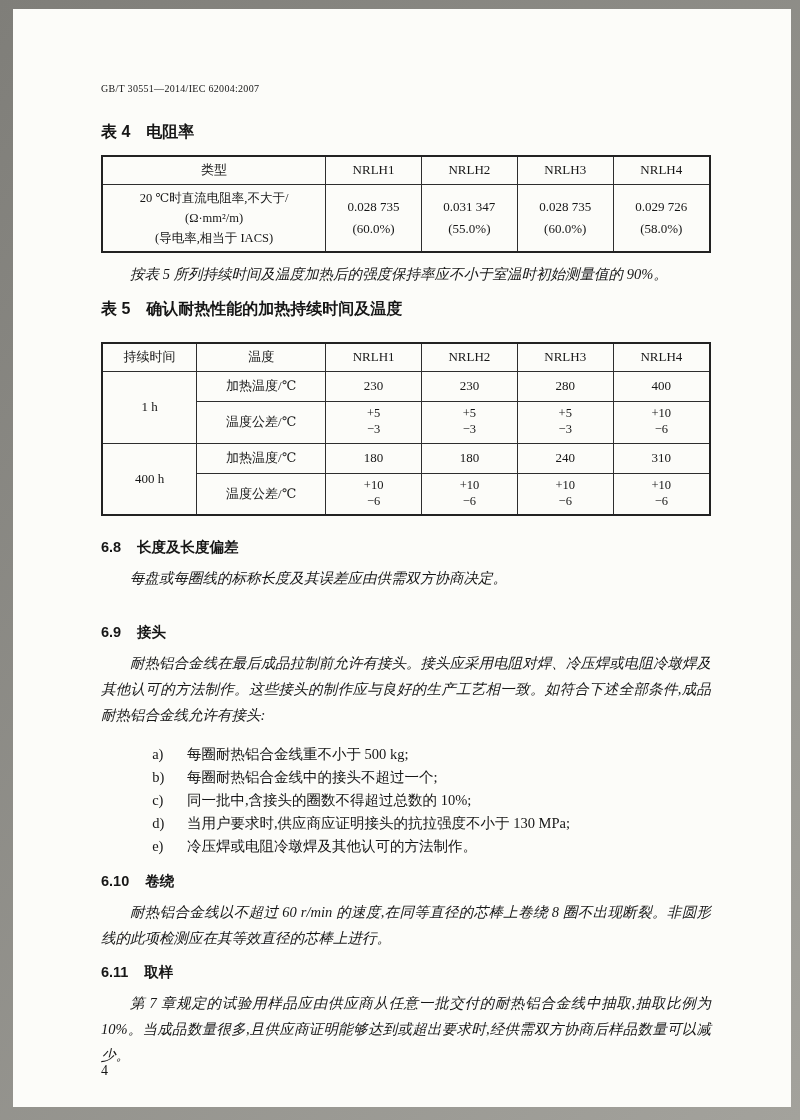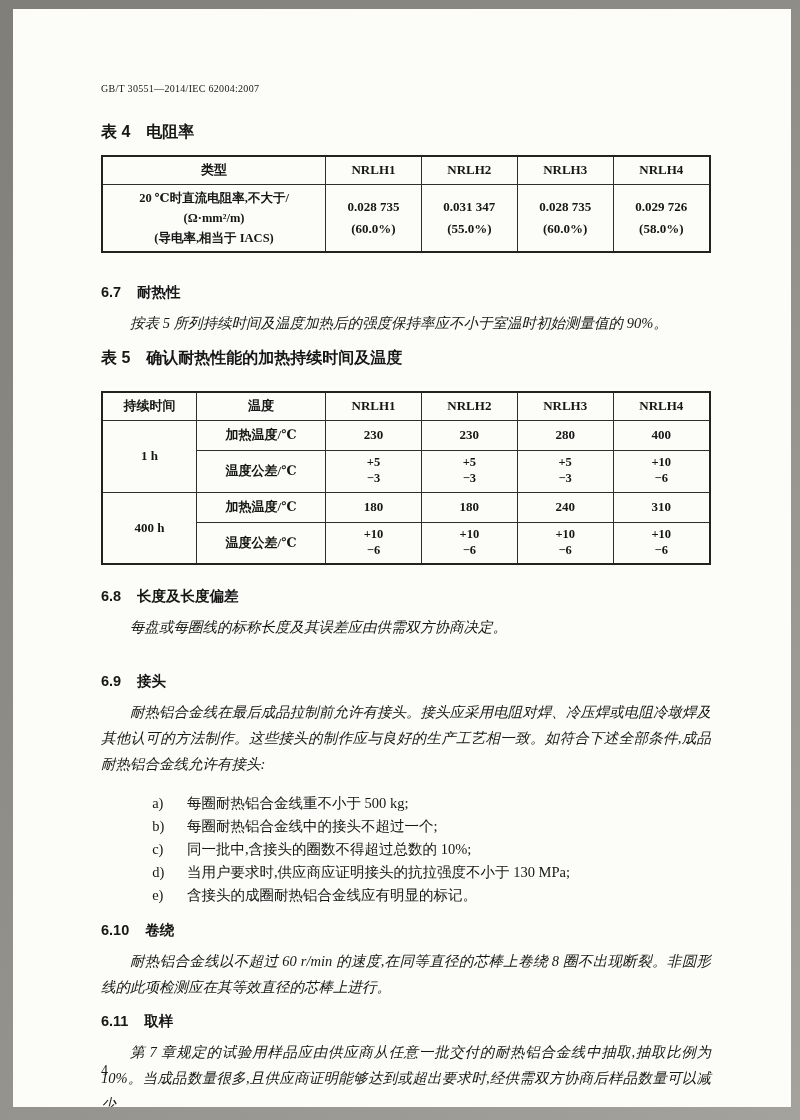--- a/index.html
+++ b/index.html
@@ -36,21 +36,21 @@
   .cap5 { margin-top: 12px; margin-bottom: 22px; }
   table.std {
     width: 100%;
     border-collapse: collapse;
     text-align: center;
     font-size: 13px;
     border: 2px solid #222;
   }
   table.std th, table.std td {
     border: 1px solid #2e2e2e;
-    font-weight: bold;
+    font-weight: normal;
     padding: 2px 19px;
     vertical-align: middle;
   }
   table.std tr.hdr th { height: 28px; font-size: 13px; }
   .t4-label { font-size: 12.5px; line-height: 1.6; }
   .t4-body td { height: 68px; }
   .t4-val { line-height: 1.7; }
   .t5-heat td { height: 30px; }
   .t5-tol td { height: 42px; }
   .tol { white-space: pre-line; line-height: 1.25; font-size: 12.5px; }
@@ -139,23 +139,20 @@
           <div class="t4-val">(60.0%)</div>
         </td>
         <td>
           <div class="t4-val">0.029 726</div>
           <div class="t4-val">(58.0%)</div>
         </td>
       </tr>
     </tbody>
       </table>
 
-    <div class="sec-heading h67">
-      <span class="sec-num">6.7</span><span>耐热性</span>
-    </div>
     <p class="body-para p67">按表 5 所列持续时间及温度加热后的强度保持率应不小于室温时初始测量值的 90%。</p>
 
     <div class="table-caption cap5">表 5　确认耐热性能的加热持续时间及温度</div>
 
     <table class="std">
       <colgroup>
         <col style="width:95px">
           <col style="width:130px">
         <col style="width:96px">
           <col style="width:96px">
@@ -229,21 +226,21 @@
       <div class="list-item">
         <span class="li-label">b)</span><span>每圈耐热铝合金线中的接头不超过一个;</span>
       </div>
       <div class="list-item">
         <span class="li-label">c)</span><span>同一批中,含接头的圈数不得超过总数的 10%;</span>
       </div>
       <div class="list-item">
         <span class="li-label">d)</span><span>当用户要求时,供应商应证明接头的抗拉强度不小于 130 MPa;</span>
       </div>
       <div class="list-item">
-        <span class="li-label">e)</span><span>含接头的成圈耐热铝合金线应有明显的标记。</span>
+        <span class="li-label">e)</span><span>冷压焊或电阻冷墩焊及其他认可的方法制作。</span>
       </div>
     </div>
 
     <div class="sec-heading h610">
       <span class="sec-num">6.10</span><span>卷绕</span>
     </div>
     <p class="body-para">耐热铝合金线以不超过 60 r/min 的速度,在同等直径的芯棒上卷绕 8 圈不出现断裂。非圆形线的此项检测应在其等效直径的芯棒上进行。</p>
 
     <div class="sec-heading h611">
       <span class="sec-num">6.11</span><span>取样</span>

